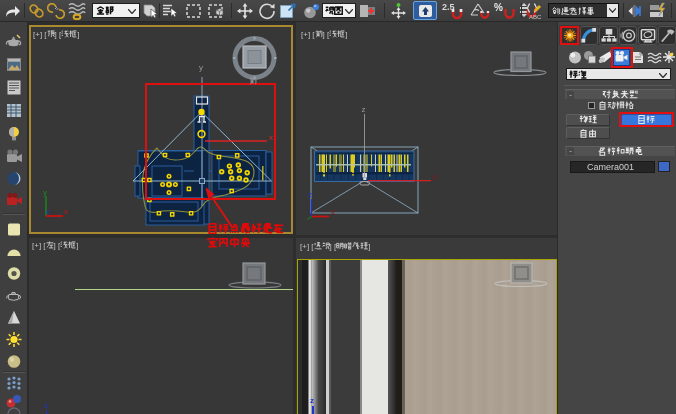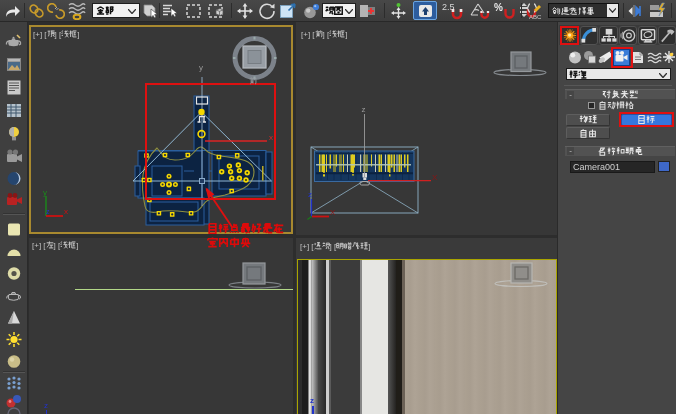--- a/index.html
+++ b/index.html
@@ -260,21 +260,21 @@
         <path d="M9.5 5 L11.5 8 H7.5 Z M9.5 17 L11.5 14 H7.5 Z M2 11 L5 9 V13 Z M17 11 L14 9 V13 Z"></path>
         <path d="M8.8 7 h1.4 v8 h-1.4 z M4 10.3 h11 v1.4 h-11 z"></path>
       </g>
     </svg>
 <div class="abs" style="left:413px;top:1px;width:24px;height:19px;background:#2d5d9e;border:1px solid #6aa4e0;border-radius:2px">
 <svg class="abs ic" style="left:4px;top:2px" width="15" height="14" viewBox="0 0 15 14">
         <rect x="1" y="1" width="13" height="12" rx="2" fill="#e8e8e8"></rect>
         <path d="M7.5 3 L11 7.5 H9 V11 H6 V7.5 H4 Z" fill="#1c3e6e"></path>
       </svg>
     </div>
-<div class="abs tz" style="left:442px;top:2px;color:#d8d8d8;font-size:9px;font-weight:normal">2.5</div>
+<div class="abs tz" style="left:442px;top:2px;color:#d8d8d8;font-size:9px;font-weight:bold">2.5</div>
 <svg class="abs ic" style="left:450px;top:8px" width="14" height="13" viewBox="0 0 14 13">
       <path d="M3 1 V6 A4 4 0 0 0 11 6 V1" fill="none" stroke="#cf2020" stroke-width="2.6"></path>
       <path d="M3 1 v3 M11 1 v3" stroke="#e8e8e8" stroke-width="2.6"></path>
     </svg>
 <svg class="abs ic" style="left:468px;top:2px" width="24" height="19" viewBox="0 0 24 19">
       <path d="M10 2 L3 13 M10 2 L16 11 M3 13 H10 M6.5 8 A5 5 0 0 1 11 8.5" fill="none" stroke="#cfcfcf" stroke-width="1.1"></path>
       <path d="M13.5 9 V12.5 A3.2 3.2 0 0 0 20 12.5 V9" fill="none" stroke="#cf2020" stroke-width="2.3"></path>
       <path d="M13.5 9 v2 M20 9 v2" stroke="#e8e8e8" stroke-width="2.3"></path>
     </svg>
 <div class="abs tz" style="left:494px;top:2px;color:#e8e8e8;font-size:10px;font-weight:bold">%</div>
@@ -865,15 +865,15 @@
       </svg><svg class="hz" style="width:9px;height:9px" viewBox="0 0 12 12">
         <use href="#u79f0"></use>
       </svg><svg class="hz" style="width:9px;height:9px" viewBox="0 0 12 12">
         <use href="#u548c"></use>
       </svg><svg class="hz" style="width:9px;height:9px" viewBox="0 0 12 12">
         <use href="#u989c"></use>
       </svg><svg class="hz" style="width:9px;height:9px" viewBox="0 0 12 12">
         <use href="#u8272"></use>
       </svg></div>
 <div class="abs" style="left:12px;top:138.5px;width:85px;height:12px;background:#262626;border:1px solid #191919;color:#cfcfcf;font-size:9px">
-      <span class="abs tz" style="left:2px;top:1px">Camera001</span>
+      <span class="abs tz" style="left:16px;top:1px">Camera001</span>
     </div>
 <div class="abs" style="left:100px;top:139px;width:12px;height:11px;background:#3e68c8;border:1px solid #222"></div>
 </div>
 </body></html>

